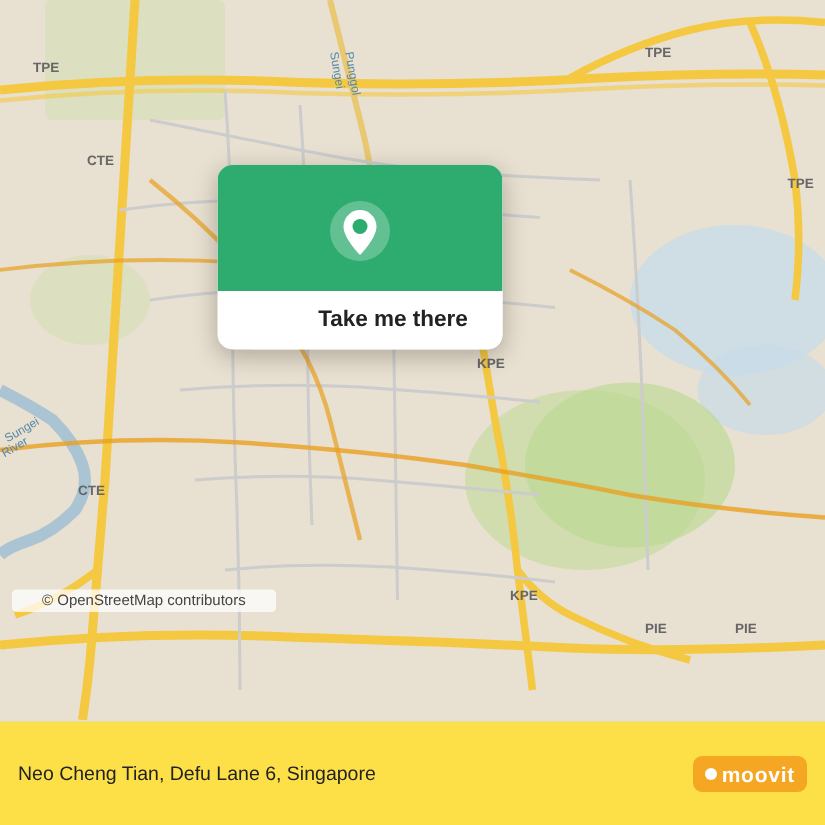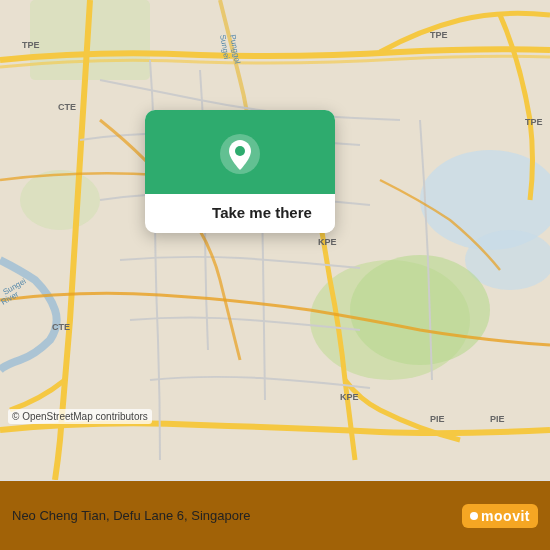--- a/index.html
+++ b/index.html
@@ -68,36 +68,36 @@
       color: #222;
       background: #fff;
       cursor: pointer;
       margin-left: 44px;
     }
 
     
     .bottom-bar {
       width: 550px;
       height: 70px;
-      background: #a16207;
+      background: #fde047;
       border-top: 1px solid #e0e0e0;
       display: flex;
       align-items: center;
       padding: 0 12px;
       position: relative;
     }
 
     .copyright {
       position: absolute;
-      bottom: 56px;
+      bottom: 72px;
       left: 8px;
       font-size: 10px;
       color: #444;
       background: rgba(255,255,255,0.75);
-      padding: 2px 4px;
+      padding: 2px 20px;
       border-radius: 3px;
     }
 
     .address-text {
       flex: 1;
       font-size: 13px;
       color: #222;
       font-weight: 500;
     }
 

